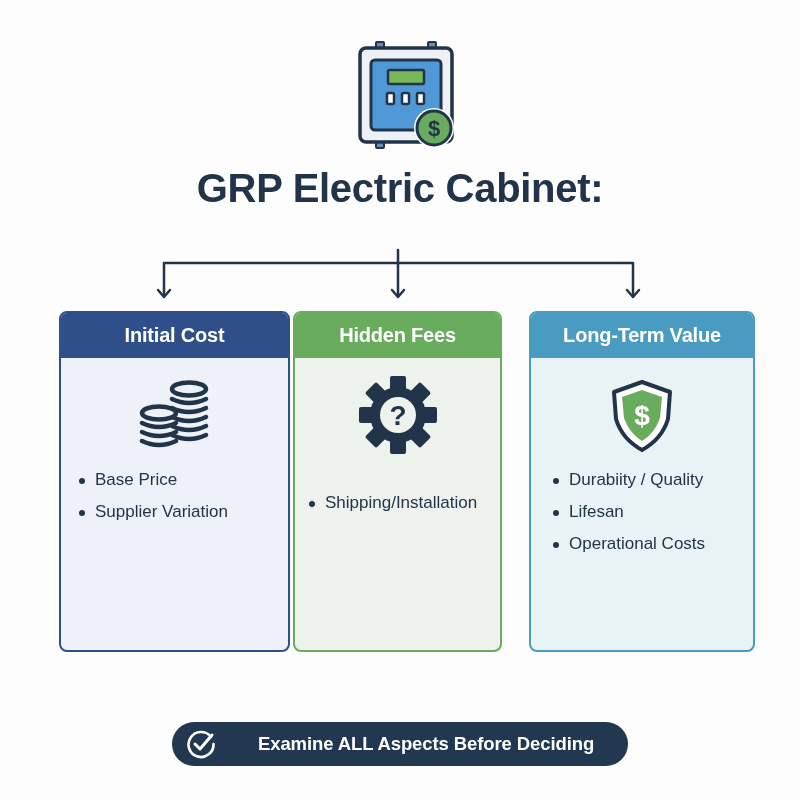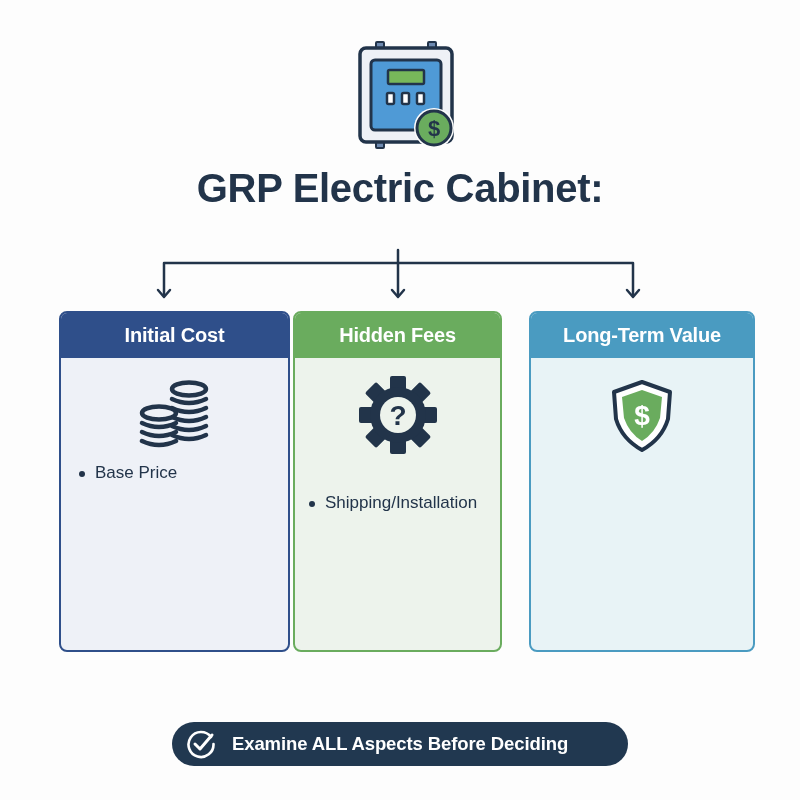--- a/index.html
+++ b/index.html
@@ -34,21 +34,21 @@
 
     .card-1 { left: 59px; width: 231px; border-color: #2f4f8a; background: #eef1f7; }
     .card-1 .card-header { background: #2f4f8a; }
     .card-2 { left: 293px; width: 209px; border-color: #6aac5e; background: #edf3ec; }
     .card-2 .card-header { background: #6aac5e; }
     .card-3 { left: 529px; width: 226px; border-color: #4a9bc1; background: #e8f3f6; }
     .card-3 .card-header { background: #4a9bc1; }
 
     .cta {
       position: absolute; left: 172px; top: 722px; width: 456px; height: 44px; border-radius: 22px;
-      background: #213850; display: flex; align-items: center; padding-left: 14px;
+      background: #213850; display: flex; align-items: center; padding-left: 14px; gap: 26px;
     }
     .cta-icon { width: 30px; height: 30px; flex: none; }
     .cta-label { color: #ffffff; font-weight: bold; font-size: 18.5px; margin-left: 16px; letter-spacing: -0.1px; }
   </style>
 </head>
 <body>
 
 <svg class="hero-icon" viewBox="0 0 104 112">
 
   <rect x="22" y="2" width="8" height="8" rx="1" fill="#6e8ab0" stroke="#22344a" stroke-width="2"></rect>
@@ -98,22 +98,23 @@
         <path d="M37 47 q17 8 34 0"></path>
         <path d="M37 56 q17 8 34 0"></path>
 
         <ellipse cx="24" cy="34" rx="17" ry="6.5" fill="#eef1f7"></ellipse>
         <path d="M7 44 q17 8 34 0"></path>
         <path d="M7 53 q17 8 34 0"></path>
         <path d="M7 62 q17 8 34 0"></path>
       </g>
     </svg>
   </div>
-  <ul class="card-list" style="left:18px; top:144px;">
+  <ul class="card-list" style="left:18px; top:151px;">
     <li>Base Price</li>
+    <li>Supplier Variation</li>
   </ul>
 </div>
 
 <div class="card card-2">
   <div class="card-header">Hidden Fees</div>
   <div class="card-icon" style="top:62px;">
     <svg width="80" height="80" viewBox="0 0 80 80">
       <g transform="translate(40,40)" fill="#22344a">
         <rect x="-8" y="-39" width="16" height="16" rx="2"></rect>
         <rect x="-8" y="-39" width="16" height="16" rx="2" transform="rotate(45)"></rect>
@@ -136,20 +137,25 @@
 
 <div class="card card-3">
   <div class="card-header">Long-Term Value</div>
   <div class="card-icon" style="top:66px;">
     <svg width="64" height="74" viewBox="0 0 64 74">
       <path d="M32 3 L60 13 L58 40 Q52 60 32 71 Q12 60 6 40 L4 13 Z" fill="#ffffff" stroke="#22344a" stroke-width="4" stroke-linejoin="round"></path>
       <path d="M32 11 L52 18 L50 39 Q45 54 32 62 Q19 54 14 39 L12 18 Z" fill="#6aac5e"></path>
       <text x="32" y="46" text-anchor="middle" font-family="Liberation Sans, sans-serif" font-weight="bold" font-size="28" fill="#ffffff">$</text>
     </svg>
   </div>
+  <ul class="card-list" style="left:22px; top:151px;">
+    <li>Durabiity / Quality</li>
+    <li>Lifesan</li>
+    <li>Operational Costs</li>
+  </ul>
 </div>
 
 <div class="cta">
   <svg class="cta-icon" viewBox="0 0 30 30">
     <path d="M25 8 A12.5 12.5 0 1 0 27.5 15" fill="none" stroke="#ffffff" stroke-width="2.6" stroke-linecap="round"></path>
     <polyline points="9,15 14,20 26,6" fill="none" stroke="#ffffff" stroke-width="3" stroke-linecap="round" stroke-linejoin="round"></polyline>
   </svg>
   <span class="cta-label">Examine ALL Aspects Before Deciding</span>
 </div>
 

